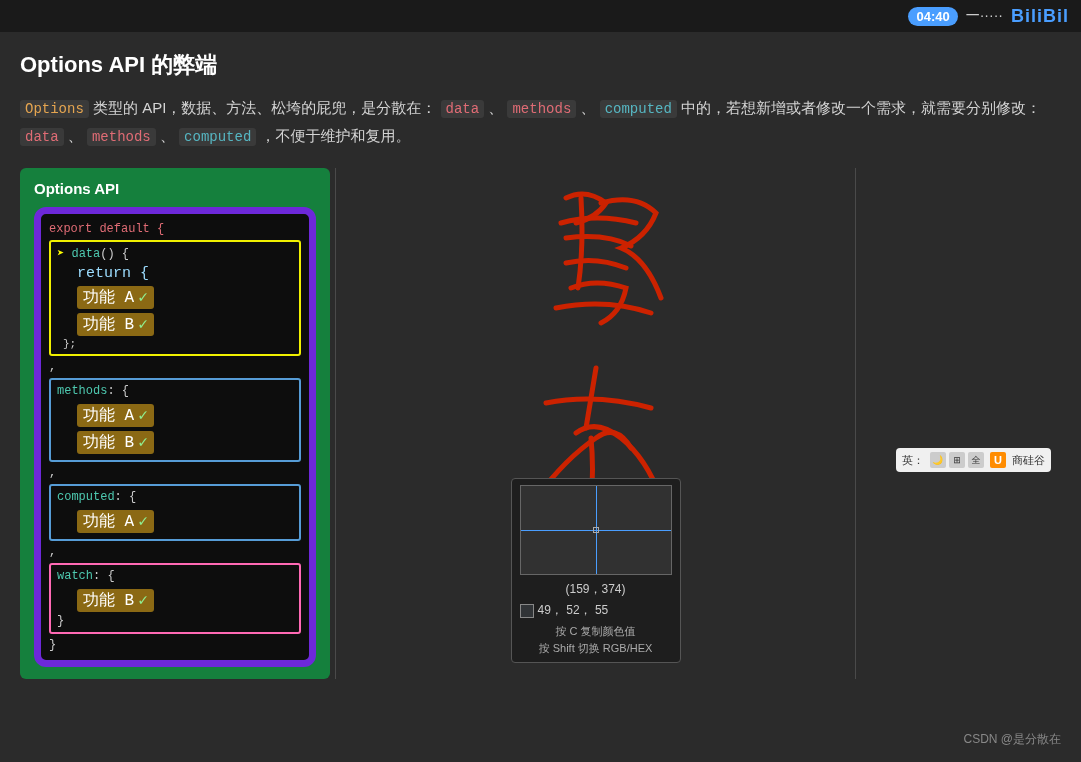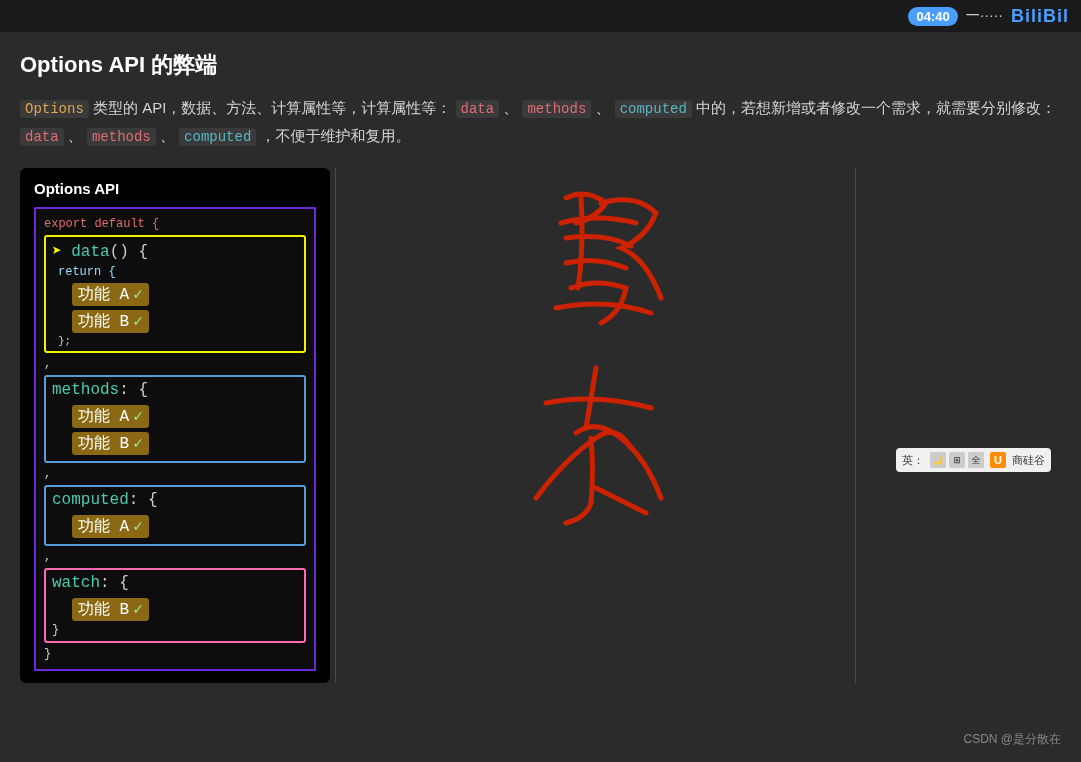--- a/index.html
+++ b/index.html
@@ -75,38 +75,38 @@
 
     
     .content-row {
       display: flex;
       align-items: flex-start;
       gap: 0;
     }
 
     
     .api-panel {
-      background: #000000;
+      background: #15803d;
       border-radius: 6px;
       padding: 12px 14px;
       width: 310px;
       flex-shrink: 0;
     }
     .api-panel-title {
       color: #ffffff;
       font-size: 15px;
       font-weight: bold;
       margin-bottom: 10px;
     }
 
     
     .code-block {
       background: #0d0d0d;
-      border: 2px solid #6d28d9;
-      border-radius: 1px;
+      border: 7px solid #6d28d9;
+      border-radius: 12px;
       padding: 8px;
       font-family: 'Courier New', monospace;
       font-size: 12px;
       position: relative;
     }
     .export-line {
       color: #e06c75;
       margin-bottom: 4px;
     }
 
@@ -116,32 +116,32 @@
       border-radius: 3px;
       margin: 4px 0;
       padding: 4px 6px;
     }
     .section-box.data-box { border-color: #f0f000; }
     .section-box.methods-box { border-color: #569cd6; }
     .section-box.computed-box { border-color: #569cd6; }
     .section-box.watch-box { border-color: #ff69b4; }
 
     .section-header {
-      font-size: 16px;
+      font-size: 12px;
       margin-bottom: 4px;
     }
     .section-header.data-color { color: #f0f000; }
     .section-header.methods-color { color: #4ec9b0; }
     .section-header.computed-color { color: #4ec9b0; }
     .section-header.watch-color { color: #4ec9b0; }
 
     .return-line {
       color: #9cdcfe;
-      font-size: 12px;
-      margin-left: 6px;
+      font-size: 15px;
+      margin-left: 20px;
       margin-bottom: 2px;
     }
 
     .func-badge {
       display: inline-block;
       background: #8b6914;
       color: #ffffff;
       border-radius: 3px;
       padding: 1px 6px;
       font-size: 16px;
@@ -323,21 +323,21 @@
   <span class="top-right-text">一·····</span>
   <span class="top-logo">BiliBil</span>
 </div>
 
 <div class="main-content">
 
   <div class="page-title">Options API 的弊端</div>
 
   <div class="description">
     <span class="code-tag orange">Options</span>
-    <span> 类型的 API，数据、方法、计算属性等，计算属性等：</span>
+    <span> 类型的 API，数据、方法、松垮的屁兜，是分散在：</span>
     <span class="code-tag">data</span>
     <span>、</span>
     <span class="code-tag">methods</span>
     <span>、</span>
     <span class="code-tag cyan">computed</span>
     <span> 中的，若想新增或者修改一个需求，就需要分别修改：</span>
     <span class="code-tag">data</span>
     <span>、</span>
     <span class="code-tag">methods</span>
     <span>、</span>
@@ -424,20 +424,40 @@
       <svg width="180" height="170" viewBox="0 0 180 170" style="display:block; margin-top:-10px;">
 
         <path d="M90,10 Q85,40 80,70" stroke="#cc2200" stroke-width="5" fill="none" stroke-linecap="round"></path>
         <path d="M40,45 Q90,35 145,50" stroke="#cc2200" stroke-width="5" fill="none" stroke-linecap="round"></path>
         <path d="M70,75 Q90,60 115,80 Q140,100 155,140" stroke="#cc2200" stroke-width="5" fill="none" stroke-linecap="round"></path>
         <path d="M30,140 Q60,100 90,80 Q110,65 125,90" stroke="#cc2200" stroke-width="5" fill="none" stroke-linecap="round"></path>
         <path d="M85,80 Q88,110 85,145 Q80,160 60,165" stroke="#cc2200" stroke-width="5" fill="none" stroke-linecap="round"></path>
         <path d="M90,130 Q110,140 140,155" stroke="#cc2200" stroke-width="5" fill="none" stroke-linecap="round"></path>
       </svg>
 
+      <div class="color-picker">
+        <div class="color-picker-canvas">
+          <div class="crosshair-h"></div>
+          <div class="crosshair-v"></div>
+          <div class="crosshair-dot"></div>
+        </div>
+        <div class="picker-coords">(159，374)</div>
+        <div class="picker-rgb-row">
+          <div class="color-swatch"></div>
+          <span>
+            <span>49</span>，
+            <span>52</span>，
+            <span>55</span>
+          </span>
+        </div>
+        <div class="picker-hint">
+          <div>按 C 复制颜色值</div>
+          <div>按 Shift 切换 RGB/HEX</div>
+        </div>
+      </div>
     </div>
 
     <div class="v-divider"></div>
 
     <div class="right-panel">
       <div class="ime-widget">
         <span class="ime-label">英：</span>
         <div class="ime-icons">
           <div class="ime-icon">🌙</div>
           <div class="ime-icon">⊞</div>

